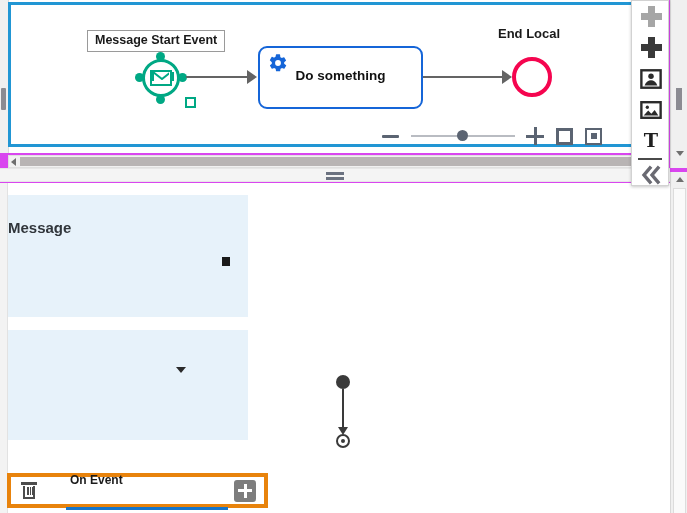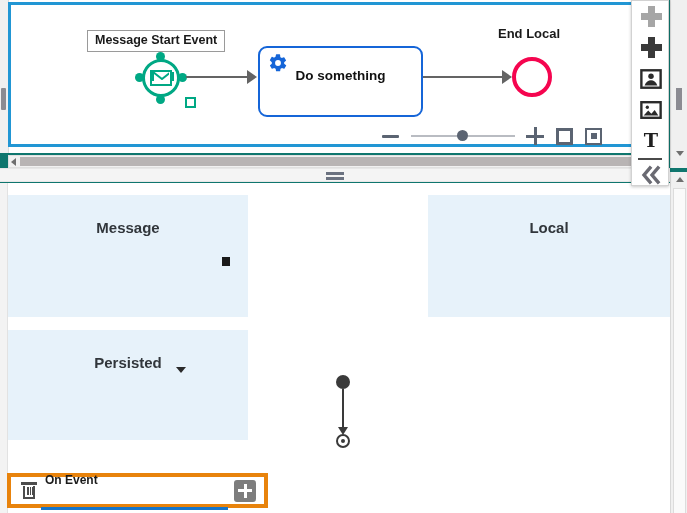--- a/index.html
+++ b/index.html
@@ -2,21 +2,21 @@
 <html><head>
 <meta charset="utf-8">
 <style>
   html,body{margin:0;padding:0;}
   body{
     width:687px;height:513px;overflow:hidden;
     background:#ffffff;
     font-family:"Liberation Sans", sans-serif;
     -webkit-font-smoothing:antialiased;
   }
-  .app{position:relative;width:687px;height:513px;background:#0f766e;}
+  .app{position:relative;width:687px;height:513px;background:#d946ef;}
 
   
   .top-panel{
     position:absolute;left:0;top:0;width:665px;height:153px;
     background:#ffffff;box-sizing:border-box;
   }
   .top-canvas{
     position:absolute;left:8px;top:2px;width:640px;height:145px;
     background:#ffffff;
     border-left:3px solid #2196d4;
@@ -63,21 +63,21 @@
     position:absolute;width:9px;height:9px;background:#00a884;border-radius:50%;
   }
   .h-n{left:21px;top:0px;} .h-s{left:21px;top:43px;}
   .h-w{left:0px;top:21px;}  .h-e{left:43px;top:21px;}
   .h-sq{
     position:absolute;left:50px;top:45px;width:11px;height:11px;
     border:2px solid #00a884;background:#fff;box-sizing:border-box;
   }
 
   .task{
-    position:absolute;left:247px;top:41px;width:165px;height:71px;
+    position:absolute;left:247px;top:41px;width:165px;height:63px;
     border:2px solid #1565d8;border-radius:9px;background:#ffffff;
     box-sizing:border-box;
   }
   .task-title{
     position:absolute;left:0;right:0;top:20px;text-align:center;
     font-size:13.5px;font-weight:bold;color:#111;
   }
   .gear{position:absolute;left:8px;top:5px;width:20px;height:20px;}
 
   .end-event{
@@ -209,21 +209,21 @@
   }
   .bot-rail{
     position:absolute;left:0;top:0;width:7px;height:330px;
     background:#f3f3f3;border-right:1px solid #e2e2e2;
   }
 
   .swim{
     position:absolute;background:#e7f2fa;
   }
   .swim-title{
-    position:absolute;left:0;right:0;top:24px;text-align:center;
+    position:absolute;left:0;right:0;top:24px;text-align:left;
     font-size:15px;font-weight:bold;color:#31363b;
   }
   .sw-message{left:8px;top:12px;width:240px;height:122px;}
   .sw-local{left:428px;top:12px;width:242px;height:122px;}
   .sw-persisted{left:8px;top:147px;width:240px;height:110px;}
   .caret-down{
     position:absolute;width:0;height:0;
     border-left:5px solid transparent;border-right:5px solid transparent;
     border-top:6px solid #2a2a2a;
   }
@@ -269,21 +269,21 @@
   .trash .lid{position:absolute;left:0;top:0;width:16px;height:2.5px;background:#4c4c4c;}
   .trash .body{
     position:absolute;left:2px;top:3.5px;width:12px;height:13px;
     border:2px solid #4c4c4c;border-top:0;box-sizing:border-box;
   }
   .trash .body i{position:absolute;top:1px;width:1.5px;height:8px;background:#4c4c4c;}
   .trash .body i:nth-child(1){left:2px;}
   .trash .body i:nth-child(2){left:4.5px;}
   .trash .body i:nth-child(3){left:7px;}
   .field-wrap{
-    position:relative;flex:1;margin-left:4px;margin-right:6px;height:40px;
+    position:relative;flex:1;margin-left:29px;margin-right:6px;height:40px;
   }
   .field-val{
     position:absolute;left:4px;top:2px;font-size:12px;font-weight:bold;color:#1b1b1b;
   }
   .field-underline{
     position:absolute;left:0;right:0;bottom:1px;height:2.5px;background:#1976c8;
   }
   .addbtn{
     position:relative;width:22px;height:22px;margin-right:8px;
     background:#7d7d7d;border-radius:3px;
@@ -371,26 +371,22 @@
   </div>
 
   <div class="bottom-panel">
     <div class="bot-rail"></div>
 
     <div class="swim sw-message">
       <div class="swim-title">Message</div>
     </div>
     <div class="msgbox-handle"></div>
 
-    <div class="swim sw-local">
-      <div class="swim-title">Local</div>
-    </div>
 
     <div class="swim sw-persisted">
-      <div class="swim-title">Persisted</div>
       <div class="caret-down" style="left:168px;top:37px;"></div>
     </div>
 
     <div class="act-init"></div>
     <div class="act-line"></div>
     <div class="act-arrow"></div>
     <div class="act-final"></div>
 
     <div class="form-bar">
       <div class="trash">

